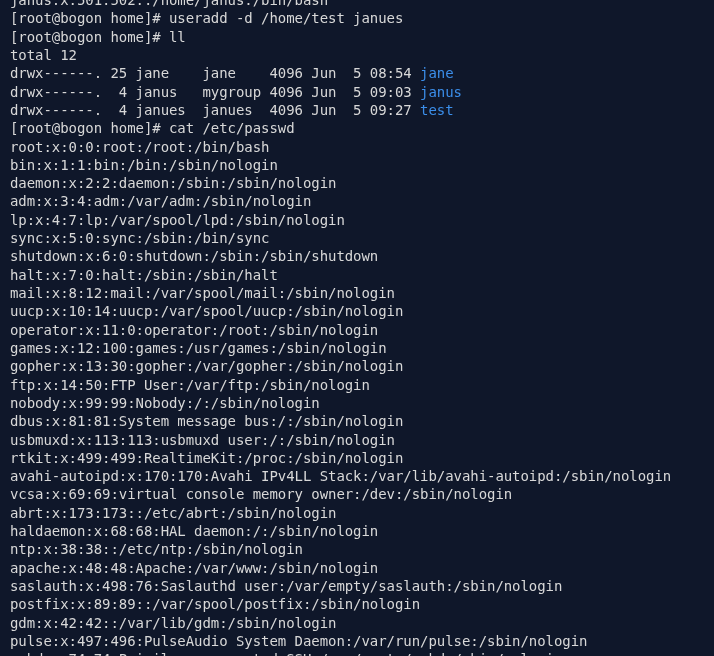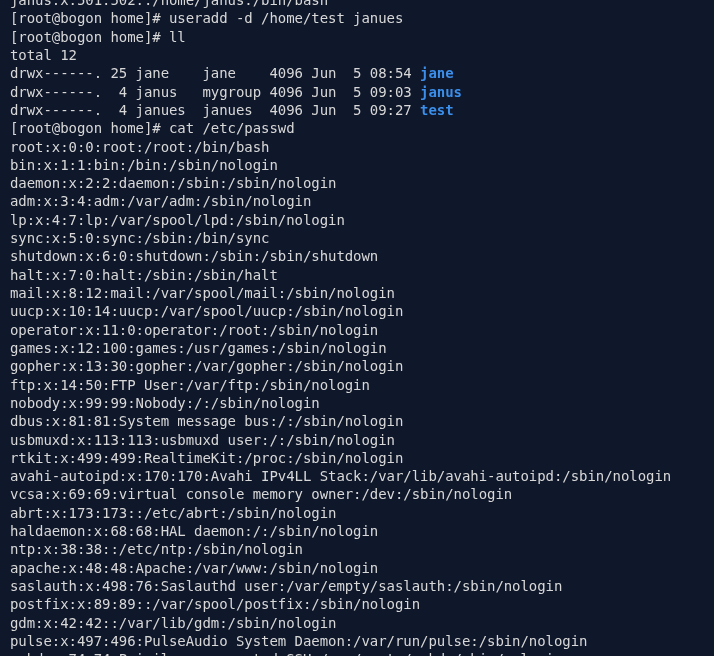--- a/index.html
+++ b/index.html
@@ -36,21 +36,21 @@
     white-space: pre;
   }
   .row {
     height: 18.32px;
     white-space: pre;
     display: block;
   }
   .t-default { color: #d8d8d8; }
   .t-dir {
     color: #3b8eea;
-    font-weight: bold;
+    font-weight: normal;
     text-align: right;
   }
 </style>
 </head>
 <body>
 
 <div id="terminal">
   <div id="screen"><div class="row"><span class="t-default">janus:x:501:502::/home/janus:/bin/bash</span></div><div class="row"><span class="t-default">[root@bogon home]# useradd -d /home/test janues</span></div><div class="row"><span class="t-default">[root@bogon home]# ll</span></div><div class="row"><span class="t-default">total 12</span></div><div class="row"><span class="t-default">drwx------. 25 jane    jane    4096 Jun  5 08:54 </span><span class="t-dir">jane</span></div><div class="row"><span class="t-default">drwx------.  4 janus   mygroup 4096 Jun  5 09:03 </span><span class="t-dir">janus</span></div><div class="row"><span class="t-default">drwx------.  4 janues  janues  4096 Jun  5 09:27 </span><span class="t-dir">test</span></div><div class="row"><span class="t-default">[root@bogon home]# cat /etc/passwd</span></div><div class="row"><span class="t-default">root:x:0:0:root:/root:/bin/bash</span></div><div class="row"><span class="t-default">bin:x:1:1:bin:/bin:/sbin/nologin</span></div><div class="row"><span class="t-default">daemon:x:2:2:daemon:/sbin:/sbin/nologin</span></div><div class="row"><span class="t-default">adm:x:3:4:adm:/var/adm:/sbin/nologin</span></div><div class="row"><span class="t-default">lp:x:4:7:lp:/var/spool/lpd:/sbin/nologin</span></div><div class="row"><span class="t-default">sync:x:5:0:sync:/sbin:/bin/sync</span></div><div class="row"><span class="t-default">shutdown:x:6:0:shutdown:/sbin:/sbin/shutdown</span></div><div class="row"><span class="t-default">halt:x:7:0:halt:/sbin:/sbin/halt</span></div><div class="row"><span class="t-default">mail:x:8:12:mail:/var/spool/mail:/sbin/nologin</span></div><div class="row"><span class="t-default">uucp:x:10:14:uucp:/var/spool/uucp:/sbin/nologin</span></div><div class="row"><span class="t-default">operator:x:11:0:operator:/root:/sbin/nologin</span></div><div class="row"><span class="t-default">games:x:12:100:games:/usr/games:/sbin/nologin</span></div><div class="row"><span class="t-default">gopher:x:13:30:gopher:/var/gopher:/sbin/nologin</span></div><div class="row"><span class="t-default">ftp:x:14:50:FTP User:/var/ftp:/sbin/nologin</span></div><div class="row"><span class="t-default">nobody:x:99:99:Nobody:/:/sbin/nologin</span></div><div class="row"><span class="t-default">dbus:x:81:81:System message bus:/:/sbin/nologin</span></div><div class="row"><span class="t-default">usbmuxd:x:113:113:usbmuxd user:/:/sbin/nologin</span></div><div class="row"><span class="t-default">rtkit:x:499:499:RealtimeKit:/proc:/sbin/nologin</span></div><div class="row"><span class="t-default">avahi-autoipd:x:170:170:Avahi IPv4LL Stack:/var/lib/avahi-autoipd:/sbin/nologin</span></div><div class="row"><span class="t-default">vcsa:x:69:69:virtual console memory owner:/dev:/sbin/nologin</span></div><div class="row"><span class="t-default">abrt:x:173:173::/etc/abrt:/sbin/nologin</span></div><div class="row"><span class="t-default">haldaemon:x:68:68:HAL daemon:/:/sbin/nologin</span></div><div class="row"><span class="t-default">ntp:x:38:38::/etc/ntp:/sbin/nologin</span></div><div class="row"><span class="t-default">apache:x:48:48:Apache:/var/www:/sbin/nologin</span></div><div class="row"><span class="t-default">saslauth:x:498:76:Saslauthd user:/var/empty/saslauth:/sbin/nologin</span></div><div class="row"><span class="t-default">postfix:x:89:89::/var/spool/postfix:/sbin/nologin</span></div><div class="row"><span class="t-default">gdm:x:42:42::/var/lib/gdm:/sbin/nologin</span></div><div class="row"><span class="t-default">pulse:x:497:496:PulseAudio System Daemon:/var/run/pulse:/sbin/nologin</span></div><div class="row"><span class="t-default">sshd:x:74:74:Privilege-separated SSH:/var/empty/sshd:/sbin/nologin</span></div></div>
 </div>
 

